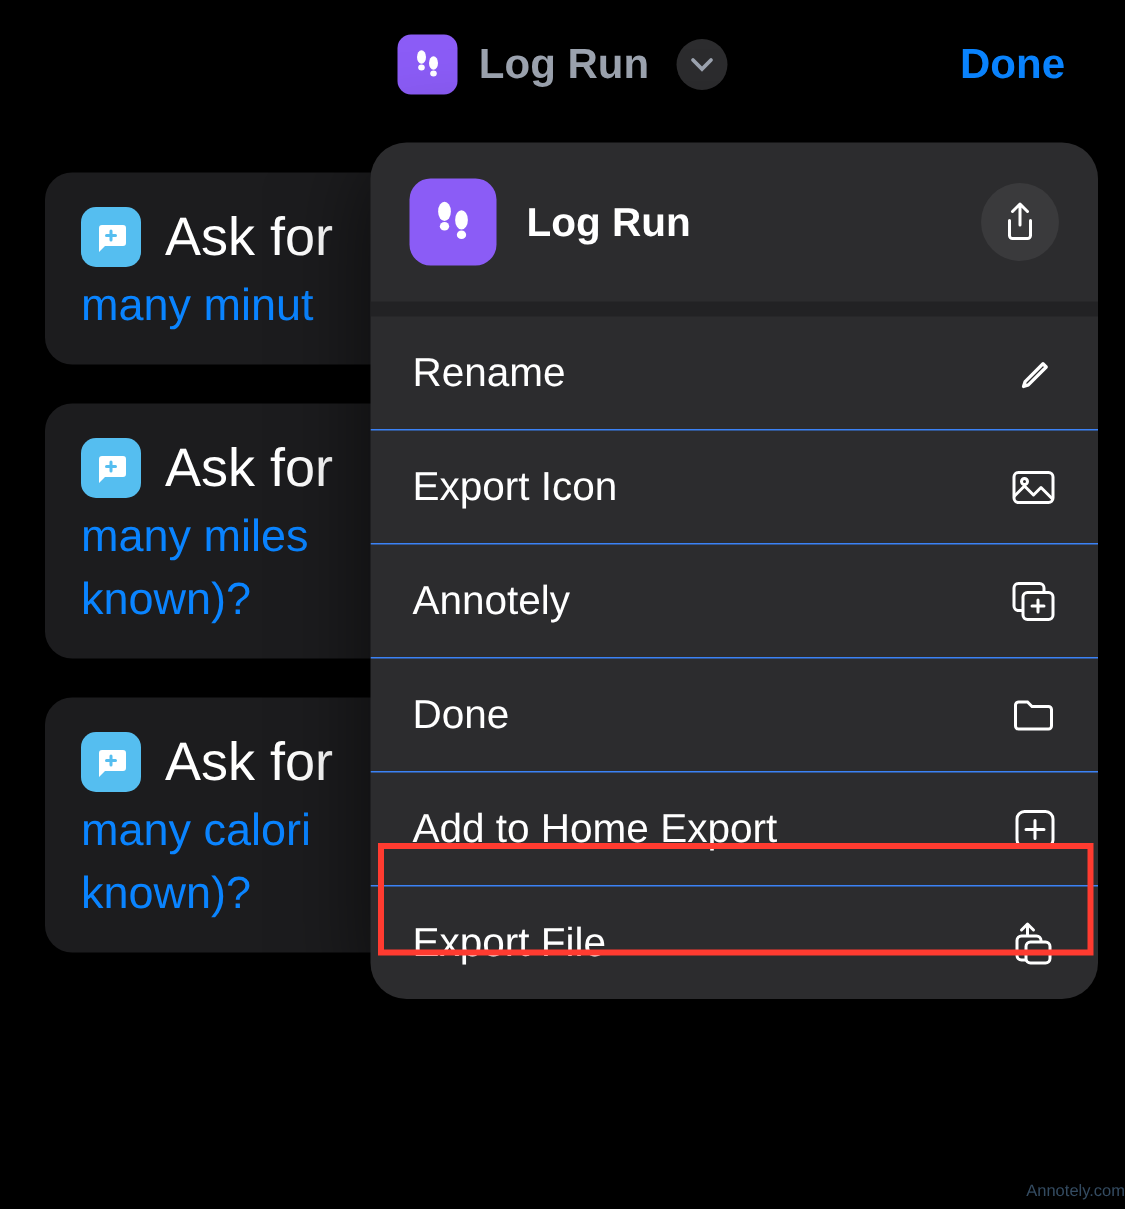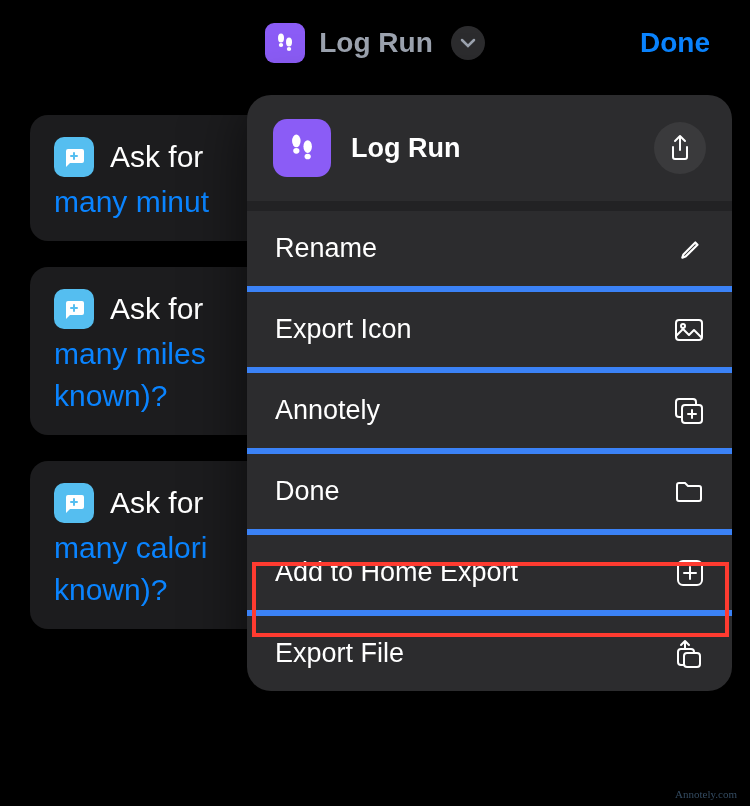--- a/index.html
+++ b/index.html
@@ -83,21 +83,21 @@
       height: 40px;
       background: #55bef0;
       border-radius: 10px;
       display: flex;
       align-items: center;
       justify-content: center;
       flex-shrink: 0;
     }
     .action-text {
       color: #fff;
-      font-size: 30px;
+      font-size: 36px;
       font-weight: 500;
     }
     .action-subtext {
       color: #0a84ff;
       font-size: 30px;
       margin-top: 8px;
     }
     .sheet {
       position: absolute;
       top: 95px;
@@ -148,21 +148,21 @@
     }
     .menu-items {
       display: flex;
       flex-direction: column;
     }
     .menu-item {
       display: flex;
       align-items: center;
       justify-content: space-between;
       padding: 22px 28px;
-      border-bottom: 6px solid #3b82f6;
+      border-bottom: 1px solid #3b82f6;
       position: relative;
     }
     .menu-item:last-child {
       border-bottom: none;
       align-items: center;
     }
     .menu-label {
       color: #fff;
       font-size: 27px;
     }
@@ -175,25 +175,24 @@
       top: 562px;
       width: 477px;
       height: 75px;
       border: 4px solid #ff3b30;
       pointer-events: none;
       z-index: 10;
     }
     .watermark {
       position: absolute;
       bottom: 6px;
-      right: 13px;
+      right: 0;
       color: #4a6b8a;
       font-size: 11px;
       opacity: 0.7;
-      font-family: Liberation Serif, serif;
     }
   </style>
 </head>
 <body>
 
 <div class="header">
   <div class="header-center">
     <div class="app-icon-sm">
       <svg class="footprints-svg" viewBox="0 0 24 24" fill="white">
         <ellipse cx="8" cy="7" rx="3" ry="4.5"></ellipse>

